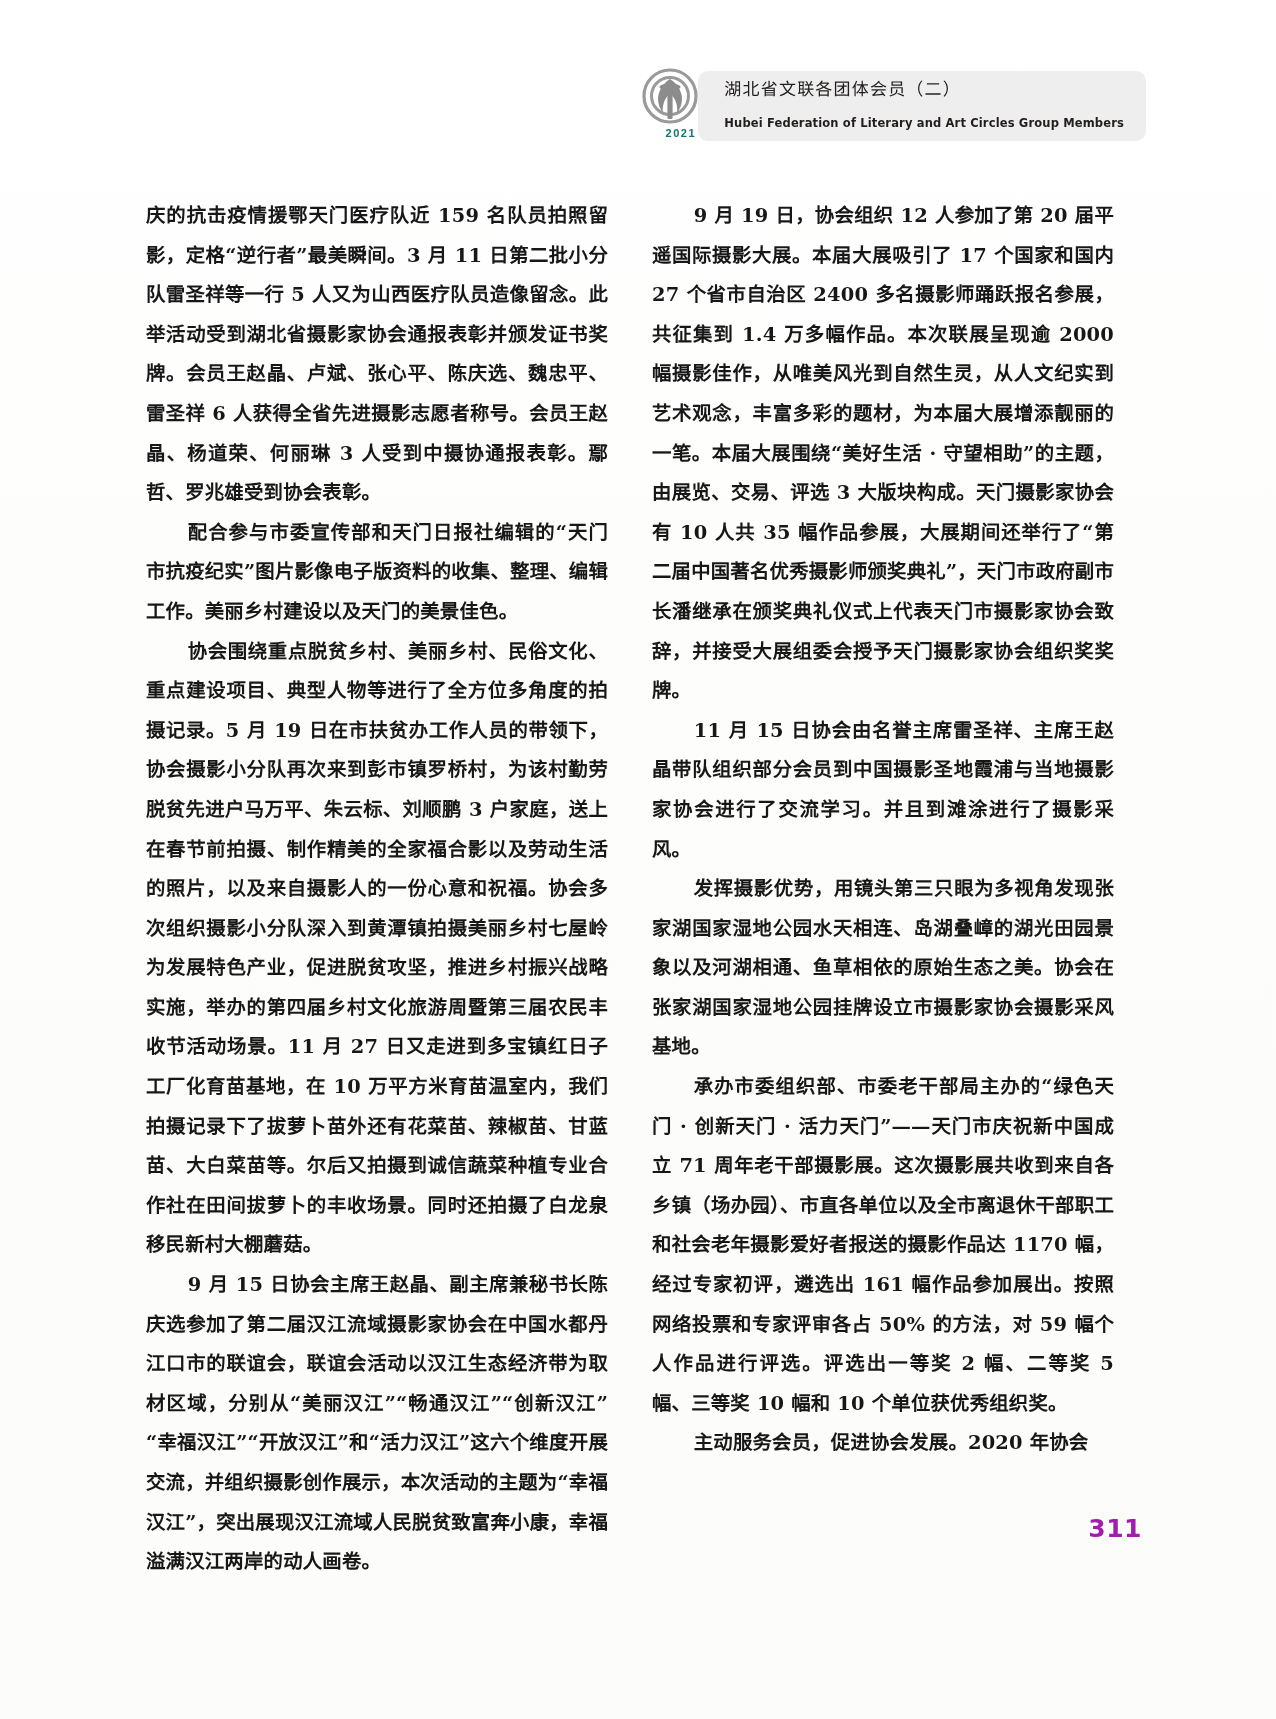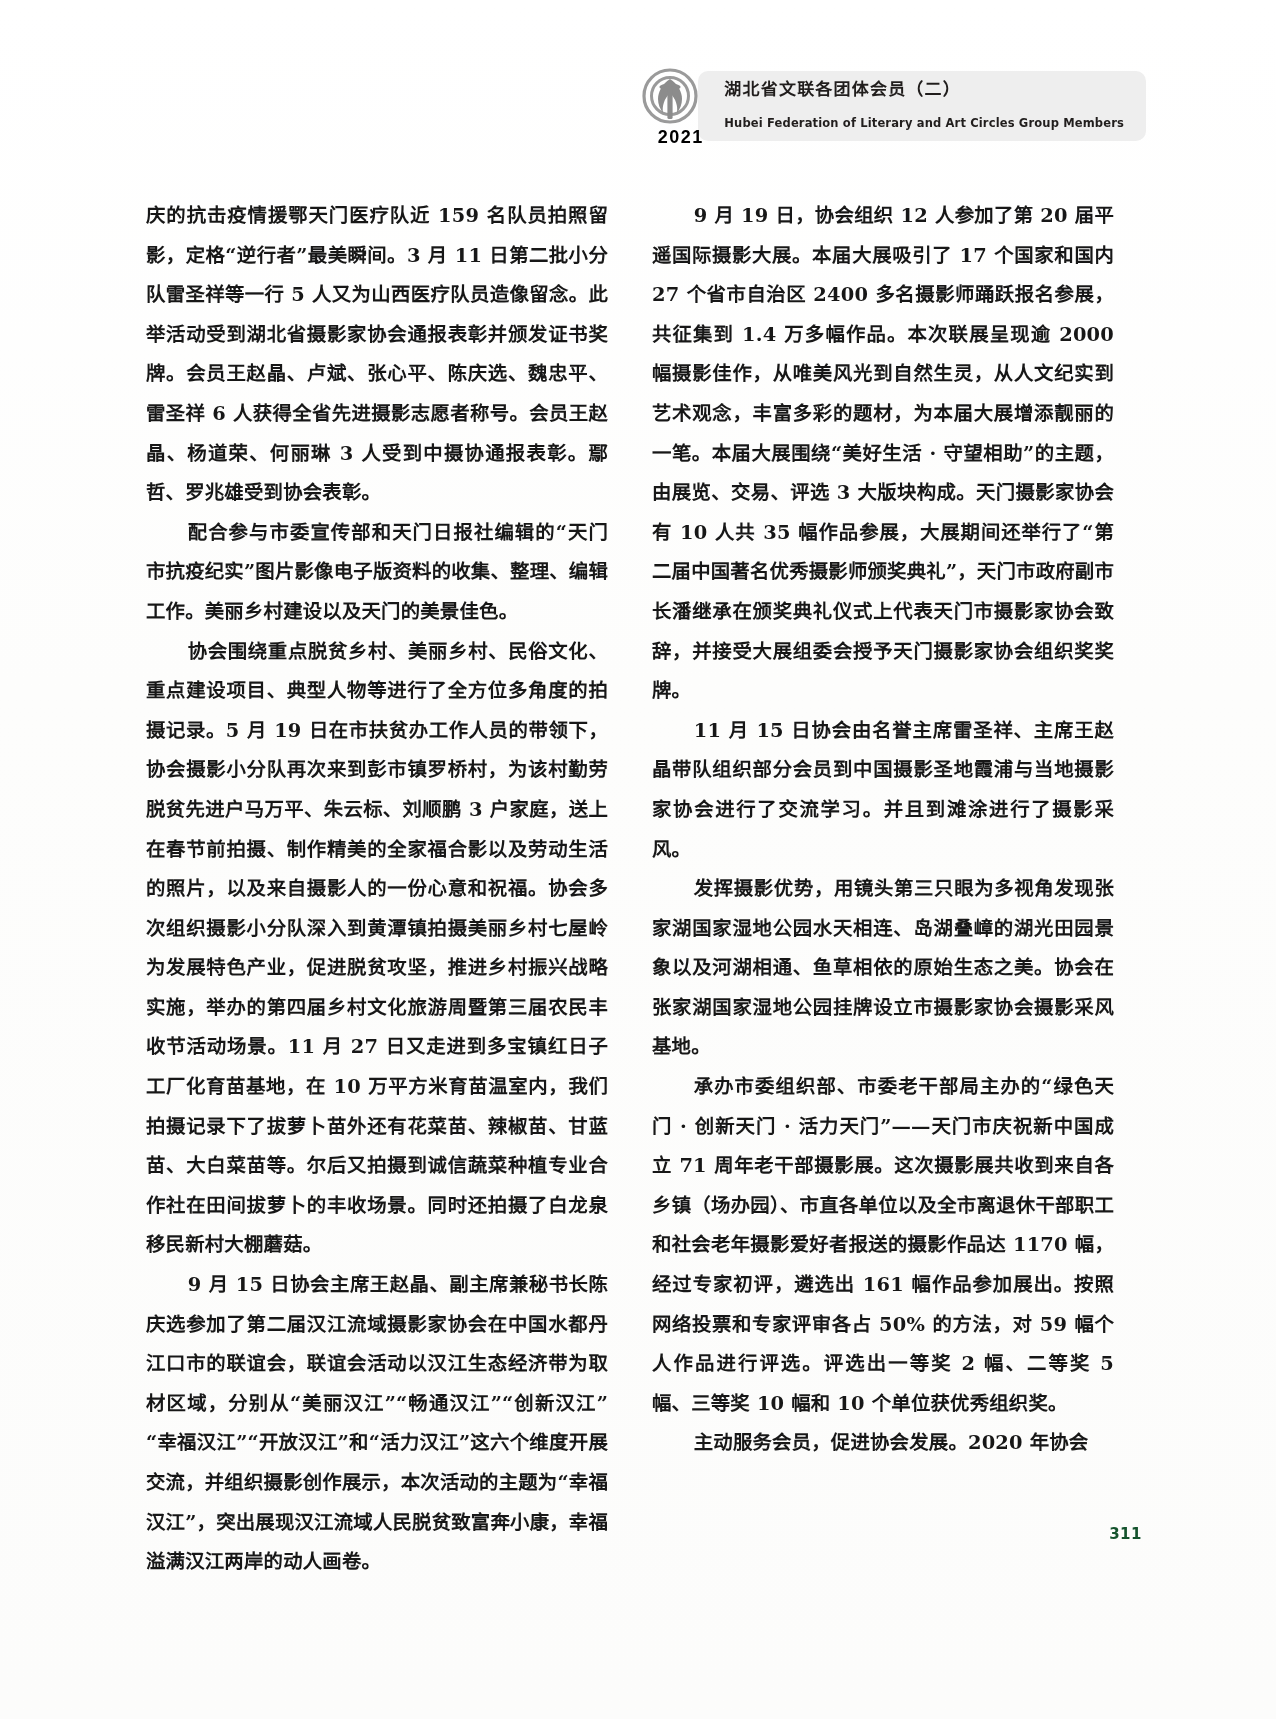--- a/index.html
+++ b/index.html
@@ -55,39 +55,39 @@
     align-items: center;
     justify-content: flex-start;
     margin-right: 4px;
     flex: none;
     z-index: 3;
   }
   .header-logo svg { display: block; }
   .logo-year {
     font-family: "Liberation Sans", sans-serif;
     font-weight: 700;
-    font-size: 18px;
+    font-size: 11px;
     letter-spacing: 1.5px;
-    color: #000000;
+    color: #0f766e;
     margin-top: 1px;
     margin-left: 21px;
   }
 
   .header-banner {
     position: relative;
     background: #eeeeee;
     border-radius: 10px 10px 10px 10px;
     padding: 8px 22px 9px 26px;
     min-width: 398px;
     margin-left: -14px;
     box-sizing: border-box;
   }
   .banner-title-cn {
     font-family: "DejaVu Serif", "Liberation Serif", serif;
-    font-weight: 700;
+    font-weight: 400;
     font-size: 17px;
     letter-spacing: 1.2px;
     color: #201d1c;
     line-height: 1.25;
     white-space: nowrap;
   }
   .banner-title-en {
     font-family: "DejaVu Sans", "Liberation Sans", sans-serif;
     font-weight: 700;
     font-size: 11.5px;
@@ -132,23 +132,23 @@
     text-indent: 0;
   }
 
   
   .folio {
     position: absolute;
     right: 134px;
     bottom: 176px;
     font-family: "DejaVu Sans", "Liberation Sans", sans-serif;
     font-weight: 700;
-    font-size: 15px;
+    font-size: 25px;
     letter-spacing: 0.5px;
-    color: #14532d;
+    color: #a21caf;
   }
 </style>
 </head>
 <body>
 
 <div class="page">
   <div class="paper-tint"></div>
 
   <div class="page-header">
 

